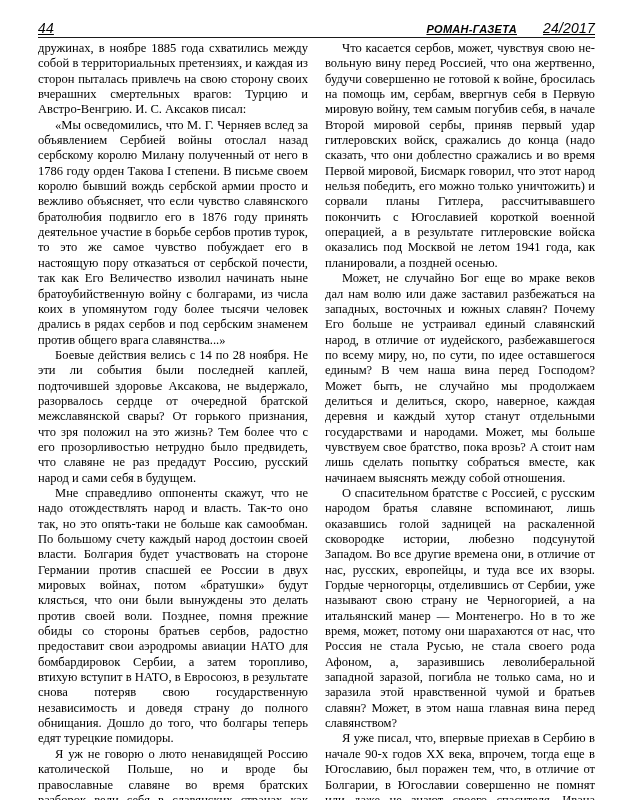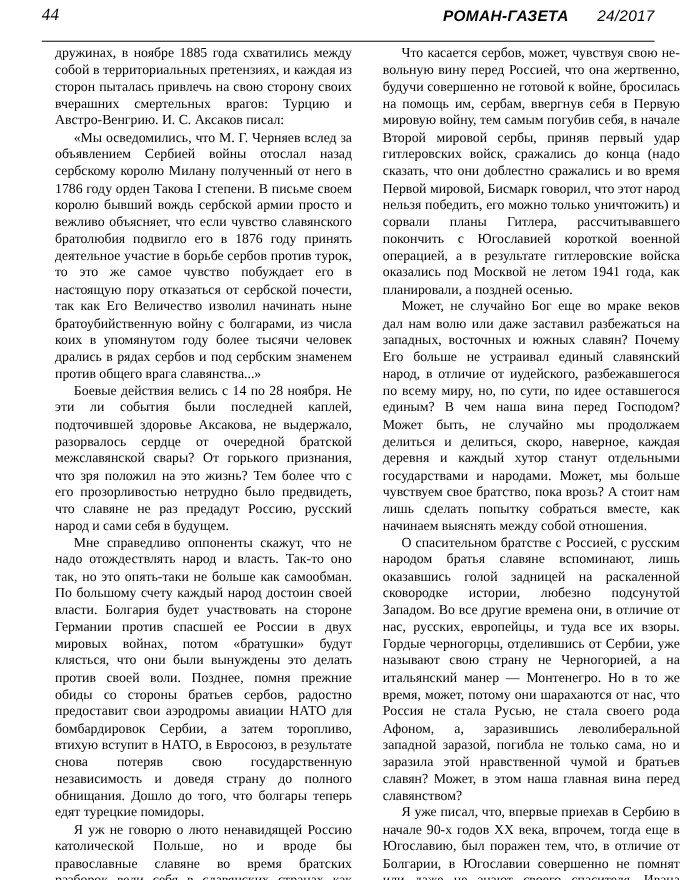--- a/index.html
+++ b/index.html
@@ -30,62 +30,63 @@
   .running-head {
     position: absolute;
     left: 38px;
     top: 14px;
     width: 557px;
     height: 24px;
     display: flex;
     align-items: flex-end;
     justify-content: space-between;
     border-bottom: 1.6px solid #1a1a1a;
-    padding-bottom: 16px;
+    padding-bottom: 2px;
     box-sizing: border-box;
+    text-decoration: underline;
   }
   .folio {
     font-family: "Liberation Serif", "DejaVu Serif", serif;
     font-style: italic;
     font-size: 15.5px;
     line-height: 1;
     letter-spacing: 0.2px;
   }
   .head-right {
     display: flex;
     align-items: baseline;
     gap: 26px;
   }
   .journal-title {
     font-family: "Liberation Sans", "DejaVu Sans", sans-serif;
     font-style: italic;
     font-weight: bold;
-    font-size: 14px;
+    font-size: 11px;
     line-height: 1;
     letter-spacing: 0.3px;
   }
   .issue {
     font-family: "Liberation Sans", "DejaVu Sans", sans-serif;
     font-style: italic;
     font-weight: normal;
     font-size: 14px;
     line-height: 1;
     letter-spacing: 0.2px;
     margin-top: 28px;
   }
 
   
   .columns {
     position: absolute;
-    left: 50px;
+    left: 38px;
     top: 41px;
     width: 557px;
     height: 735px;
     display: flex;
-    gap: 28px;
+    gap: 17px;
     align-items: flex-start;
   }
   .column {
     width: 270px;
     flex: 0 0 270px;
   }
   .column p {
     margin: 0;
     text-align: justify;
     text-justify: inter-word;

